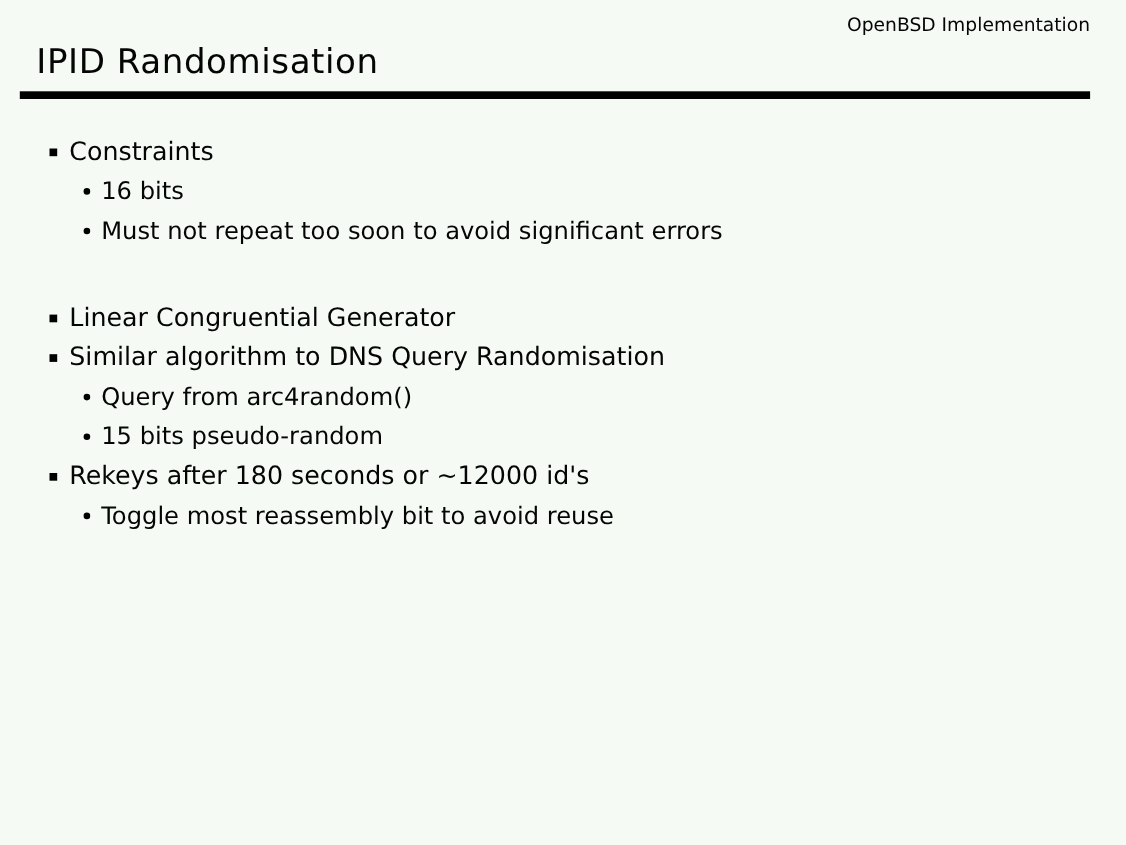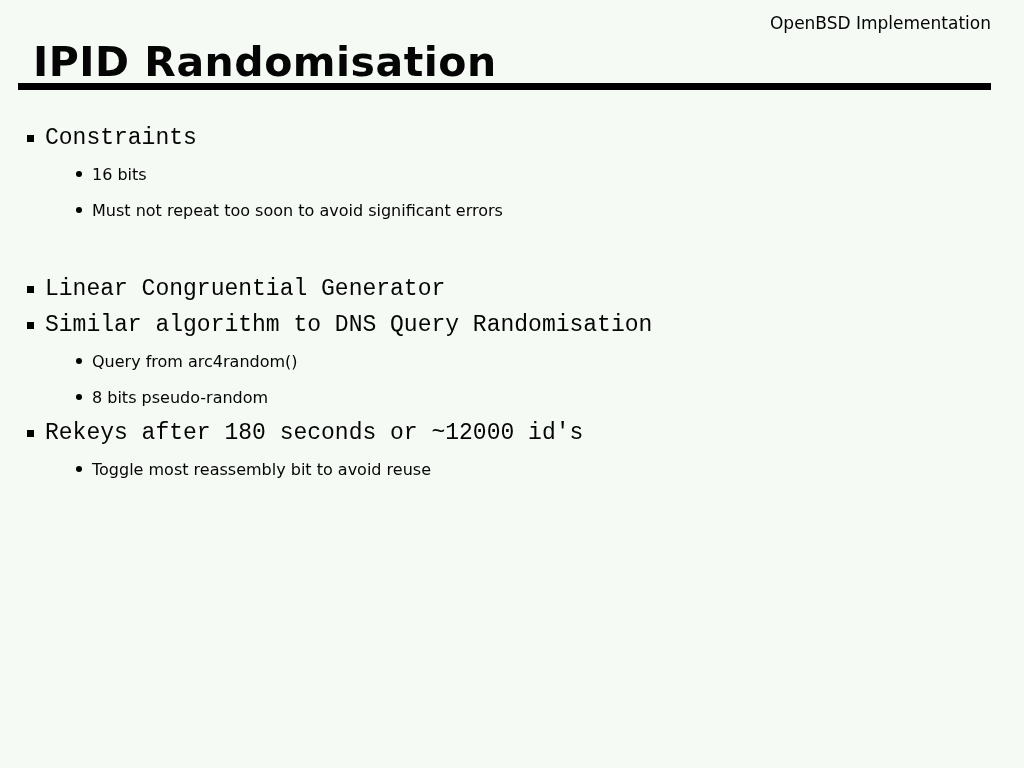--- a/index.html
+++ b/index.html
@@ -16,22 +16,22 @@
       position: absolute;
       top: 13px;
       right: 33px;
       font-size: 17px;
       letter-spacing: 0px;
     }
     .title {
       position: absolute;
       left: 33px;
       top: 38px;
-      font-size: 41px;
-      font-weight: bold;
+      font-size: 31px;
+      font-weight: normal;
       letter-spacing: 0.5px;
     }
     .rule {
       position: absolute;
       left: 18px;
       top: 83px;
       width: 973px;
       height: 7px;
       background: #000000;
     }
@@ -40,22 +40,22 @@
       left: 0;
       top: 120px;
       width: 1024px;
     }
     .row {
       display: flex;
       align-items: center;
       height: 36px;
       white-space: nowrap;
     }
-    .row.l1 { padding-left: 27px; font-size: 23px; font-family: Liberation Mono, monospace; }
-    .row.l2 { padding-left: 76px; font-size: 16px; }
+    .row.l1 { padding-left: 45px; font-size: 23px; }
+    .row.l2 { padding-left: 76px; font-size: 22px; }
     .marker { flex: 0 0 auto; background: #000000; display: inline-block; }
     .l1 .marker { width: 7px; height: 7px; margin-right: 11px; }
     .l2 .marker { width: 6px; height: 6px; border-radius: 50%; margin-right: 10px; }
     .spacer { height: 43px; }
   </style>
 </head>
 <body>
 
 <div class="slide">
 
@@ -94,21 +94,21 @@
       <span>Similar algorithm to DNS Query Randomisation</span>
     </div>
 
     <div class="row l2">
       <span class="marker"></span>
       <span>Query from arc4random()</span>
     </div>
 
     <div class="row l2">
       <span class="marker"></span>
-      <span>8 bits pseudo-random</span>
+      <span>15 bits pseudo-random</span>
     </div>
 
     <div class="row l1">
       <span class="marker"></span>
       <span>Rekeys after 180 seconds or ~12000 id's</span>
     </div>
 
     <div class="row l2">
       <span class="marker"></span>
       <span>Toggle most reassembly bit to avoid reuse</span>

